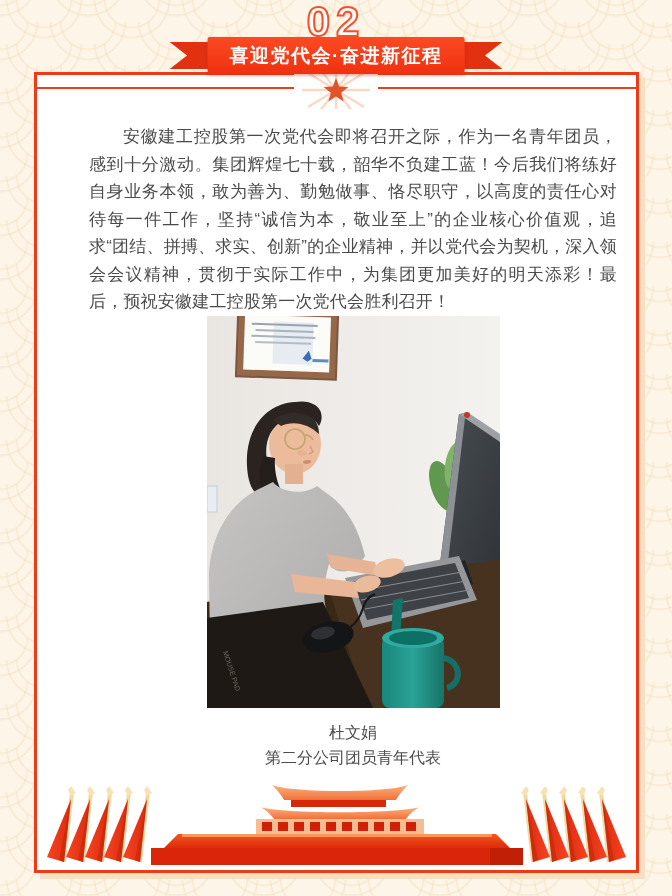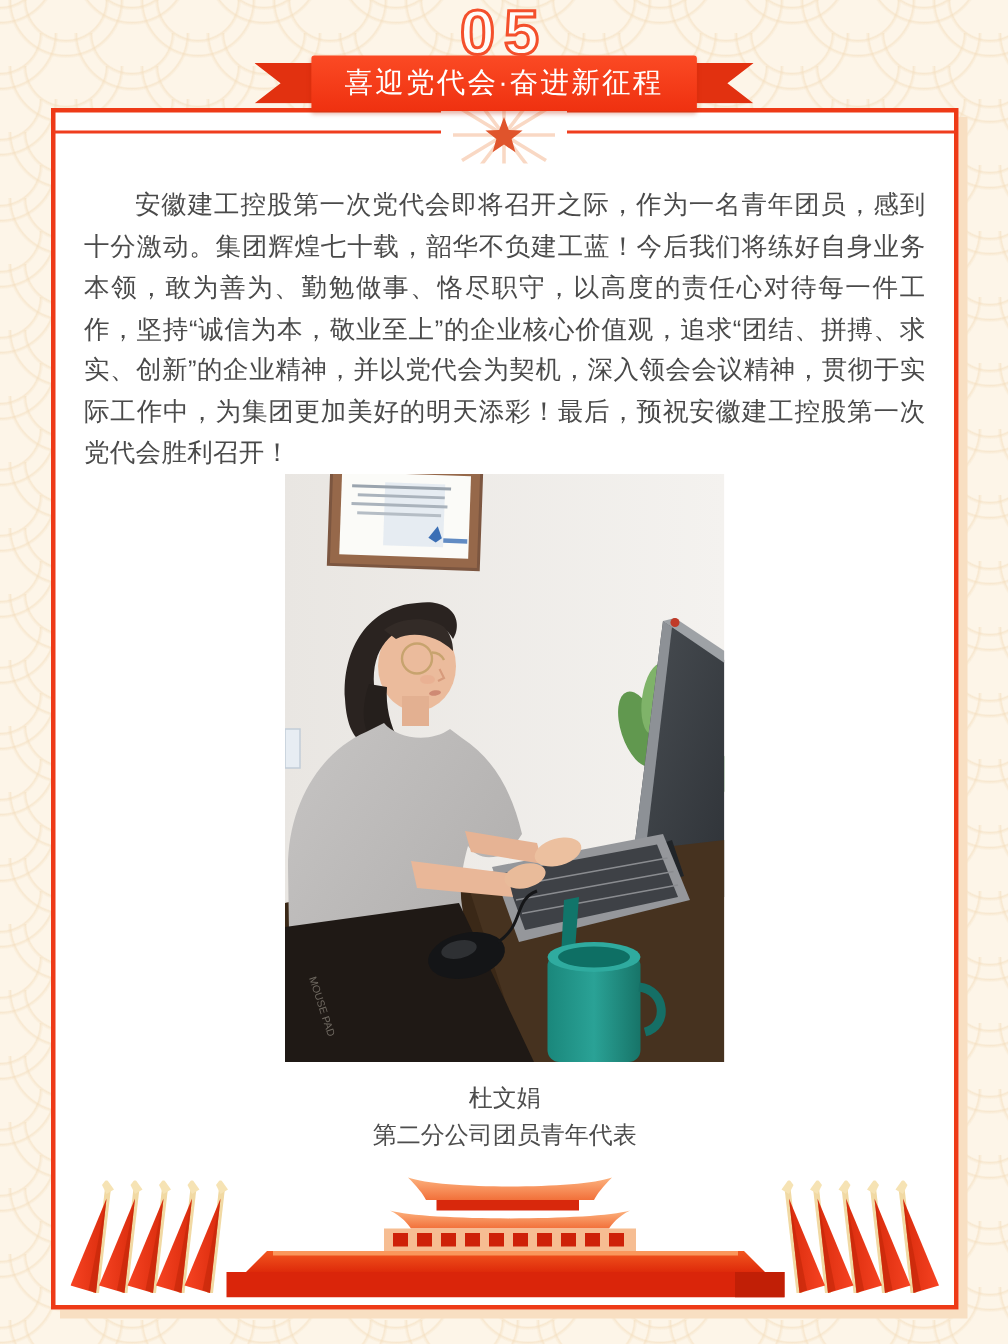--- a/index.html
+++ b/index.html
@@ -10,31 +10,32 @@
     background-image:
       radial-gradient(circle at 50% 0%, rgba(243,221,188,0) 26px, rgba(243,221,188,.55) 27px, rgba(243,221,188,0) 29px, rgba(243,221,188,0) 36px, rgba(243,221,188,.55) 37px, rgba(243,221,188,0) 39px),
       radial-gradient(circle at 50% 0%, rgba(243,221,188,0) 26px, rgba(243,221,188,.55) 27px, rgba(243,221,188,0) 29px, rgba(243,221,188,0) 36px, rgba(243,221,188,.55) 37px, rgba(243,221,188,0) 39px);
     background-size:88px 44px;
     background-position:0 0,44px 22px;
   }
   .card{
     position:absolute;left:34px;top:72px;width:605px;height:801px;
     box-sizing:border-box;background:#fff;border:3px solid #ee3a17;
     box-shadow:6px 6px 0 #f8dfc2;
+    padding-left:33px;
   }
   .divider-line{position:absolute;top:12px;left:-1px;right:-1px;height:2px;background:#ef3d1e;}
   .num02{
     position:absolute;top:1px;left:0;width:100%;text-align:center;
     font-size:42px;line-height:42px;font-weight:800;letter-spacing:6px;
     color:#fffdf9;-webkit-text-stroke:2px #f4502c;z-index:3;
   }
   .ribbon{position:absolute;top:37px;left:50%;transform:translateX(-50%);z-index:6;}
   .ribbon-band{
     position:relative;z-index:2;background:linear-gradient(180deg,#fb4a24,#ef3110);
-    color:#fff;font-size:19px;font-weight:400;letter-spacing:1.5px;
+    color:#fff;font-size:19px;font-weight:700;letter-spacing:1.5px;
     padding:0 22px;height:37px;line-height:37px;border-radius:2px;white-space:nowrap;
     box-shadow:0 2px 3px rgba(180,40,10,.35);
   }
   .wing{position:absolute;top:5px;width:46px;height:27px;background:#e23110;z-index:1;}
   .wing-left{left:-38px;clip-path:polygon(100% 0,0 0,38% 50%,0 100%,100% 100%);}
   .wing-right{right:-38px;clip-path:polygon(0 0,100% 0,62% 50%,100% 100%,0 100%);}
   .star-badge{position:absolute;top:71px;left:50%;transform:translateX(-50%);z-index:5;line-height:0;}
   .paragraph{
     margin:48px 19px 0;
     font-size:17px;line-height:27.5px;color:#4a4a4a;
@@ -228,21 +229,21 @@
           <use href="#oneflag" x="0"></use>
           <use href="#oneflag" x="19"></use>
           <use href="#oneflag" x="38"></use>
           <use href="#oneflag" x="57"></use>
           <use href="#oneflag" x="76"></use>
         </svg>
       </div>
     </div>
   </div>
 
-  <div class="num02">05</div>
+  <div class="num02">02</div>
 
   <div class="ribbon">
     <div class="wing wing-left"></div>
     <div class="ribbon-band">喜迎党代会·奋进新征程</div>
     <div class="wing wing-right"></div>
   </div>
 
   <div class="star-badge">
     <svg width="84" height="38" viewBox="0 0 84 38">
       <rect width="84" height="38" fill="#ffffff"></rect>

